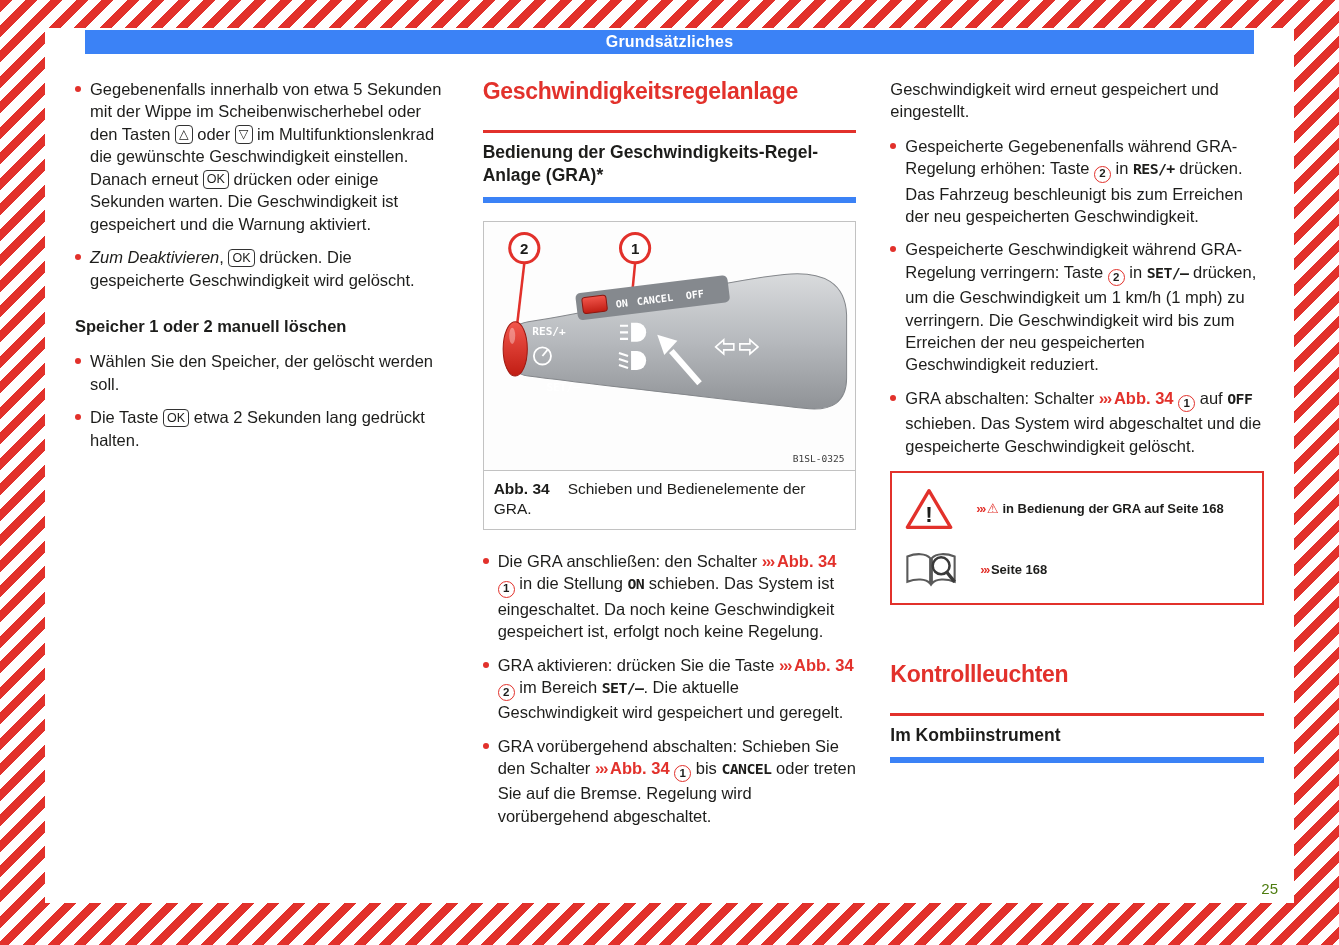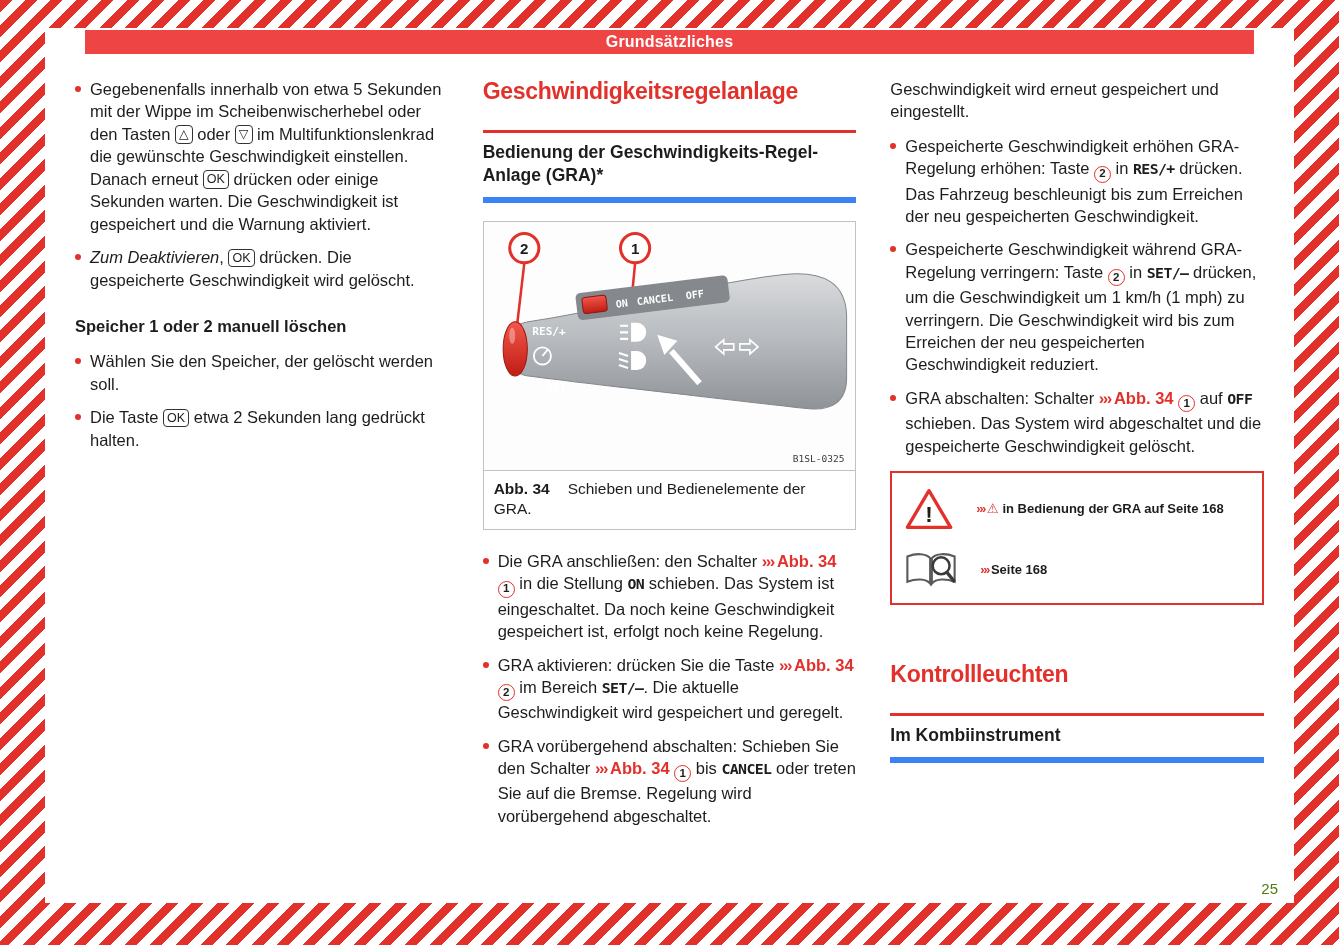--- a/index.html
+++ b/index.html
@@ -16,21 +16,21 @@
     width: 1339px; height: 945px;
     background: repeating-linear-gradient(135deg, #e2312b 0 8.5px, #ffffff 8.5px 18px);
     padding: 28px 45px 42px 45px;
   }
   .page {
     background: #fff; width: 100%; height: 100%;
     position: relative; display: flex; flex-direction: column;
   }
   .header-bar {
     height: 24px; margin: 2px 40px 0 40px;
-    background: #ef4444; color: #fff;
+    background: #3b82f6; color: #fff;
     display: flex; align-items: center; justify-content: center;
     font-weight: bold; font-size: 16px; letter-spacing: 0.2px;
     flex: 0 0 auto;
   }
   .content {
     flex: 1 1 auto; overflow: hidden;
     display: grid; grid-template-columns: repeat(3, 1fr); column-gap: 34px;
     padding: 24px 30px 28px 30px;
     font-size: 16.5px; line-height: 1.36;
   }
@@ -224,21 +224,21 @@
           <span class="dot"></span>
           <p class="seg"><span class="sg-t">GRA vorübergehend abschalten: Schieben Sie den Schalter </span><span class="sg-ref">››› </span><span class="sg-abb">Abb. 34</span><span class="sg-t"> </span><span class="sg-circ">1</span><span class="sg-t"> bis </span><span class="sg-mono">CANCEL</span><span class="sg-t"> oder treten Sie auf die Bremse. Regelung wird vorübergehend abgeschaltet.</span></p>
         </div>
       </section>
 
       <section class="col">
         <p class="seg" style="margin-bottom:12px"><span class="sg-t">Geschwindigkeit wird erneut gespeichert und eingestellt.</span></p>
 
         <div class="bullet">
           <span class="dot"></span>
-          <p class="seg"><span class="sg-t">Gespeicherte Geschwindigkeit erhöhen GRA-Regelung erhöhen: Taste </span><span class="sg-circ">2</span><span class="sg-t"> in </span><span class="sg-mono">RES/+</span><span class="sg-t"> drücken. Das Fahrzeug beschleunigt bis zum Erreichen der neu gespeicherten Geschwindigkeit.</span></p>
+          <p class="seg"><span class="sg-t">Gespeicherte Gegebenenfalls während GRA-Regelung erhöhen: Taste </span><span class="sg-circ">2</span><span class="sg-t"> in </span><span class="sg-mono">RES/+</span><span class="sg-t"> drücken. Das Fahrzeug beschleunigt bis zum Erreichen der neu gespeicherten Geschwindigkeit.</span></p>
         </div>
         <div class="bullet">
           <span class="dot"></span>
           <p class="seg"><span class="sg-t">Gespeicherte Geschwindigkeit während GRA-Regelung verringern: Taste </span><span class="sg-circ">2</span><span class="sg-t"> in </span><span class="sg-mono">SET/–</span><span class="sg-t"> drücken, um die Geschwindigkeit um 1 km/h (1 mph) zu verringern. Die Geschwindigkeit wird bis zum Erreichen der neu gespeicherten Geschwindigkeit reduziert.</span></p>
         </div>
         <div class="bullet">
           <span class="dot"></span>
           <p class="seg"><span class="sg-t">GRA abschalten: Schalter </span><span class="sg-ref">››› </span><span class="sg-abb">Abb. 34</span><span class="sg-t"> </span><span class="sg-circ">1</span><span class="sg-t"> auf </span><span class="sg-mono">OFF</span><span class="sg-t"> schieben. Das System wird abgeschaltet und die gespeicherte Geschwindigkeit gelöscht.</span></p>
         </div>
 

